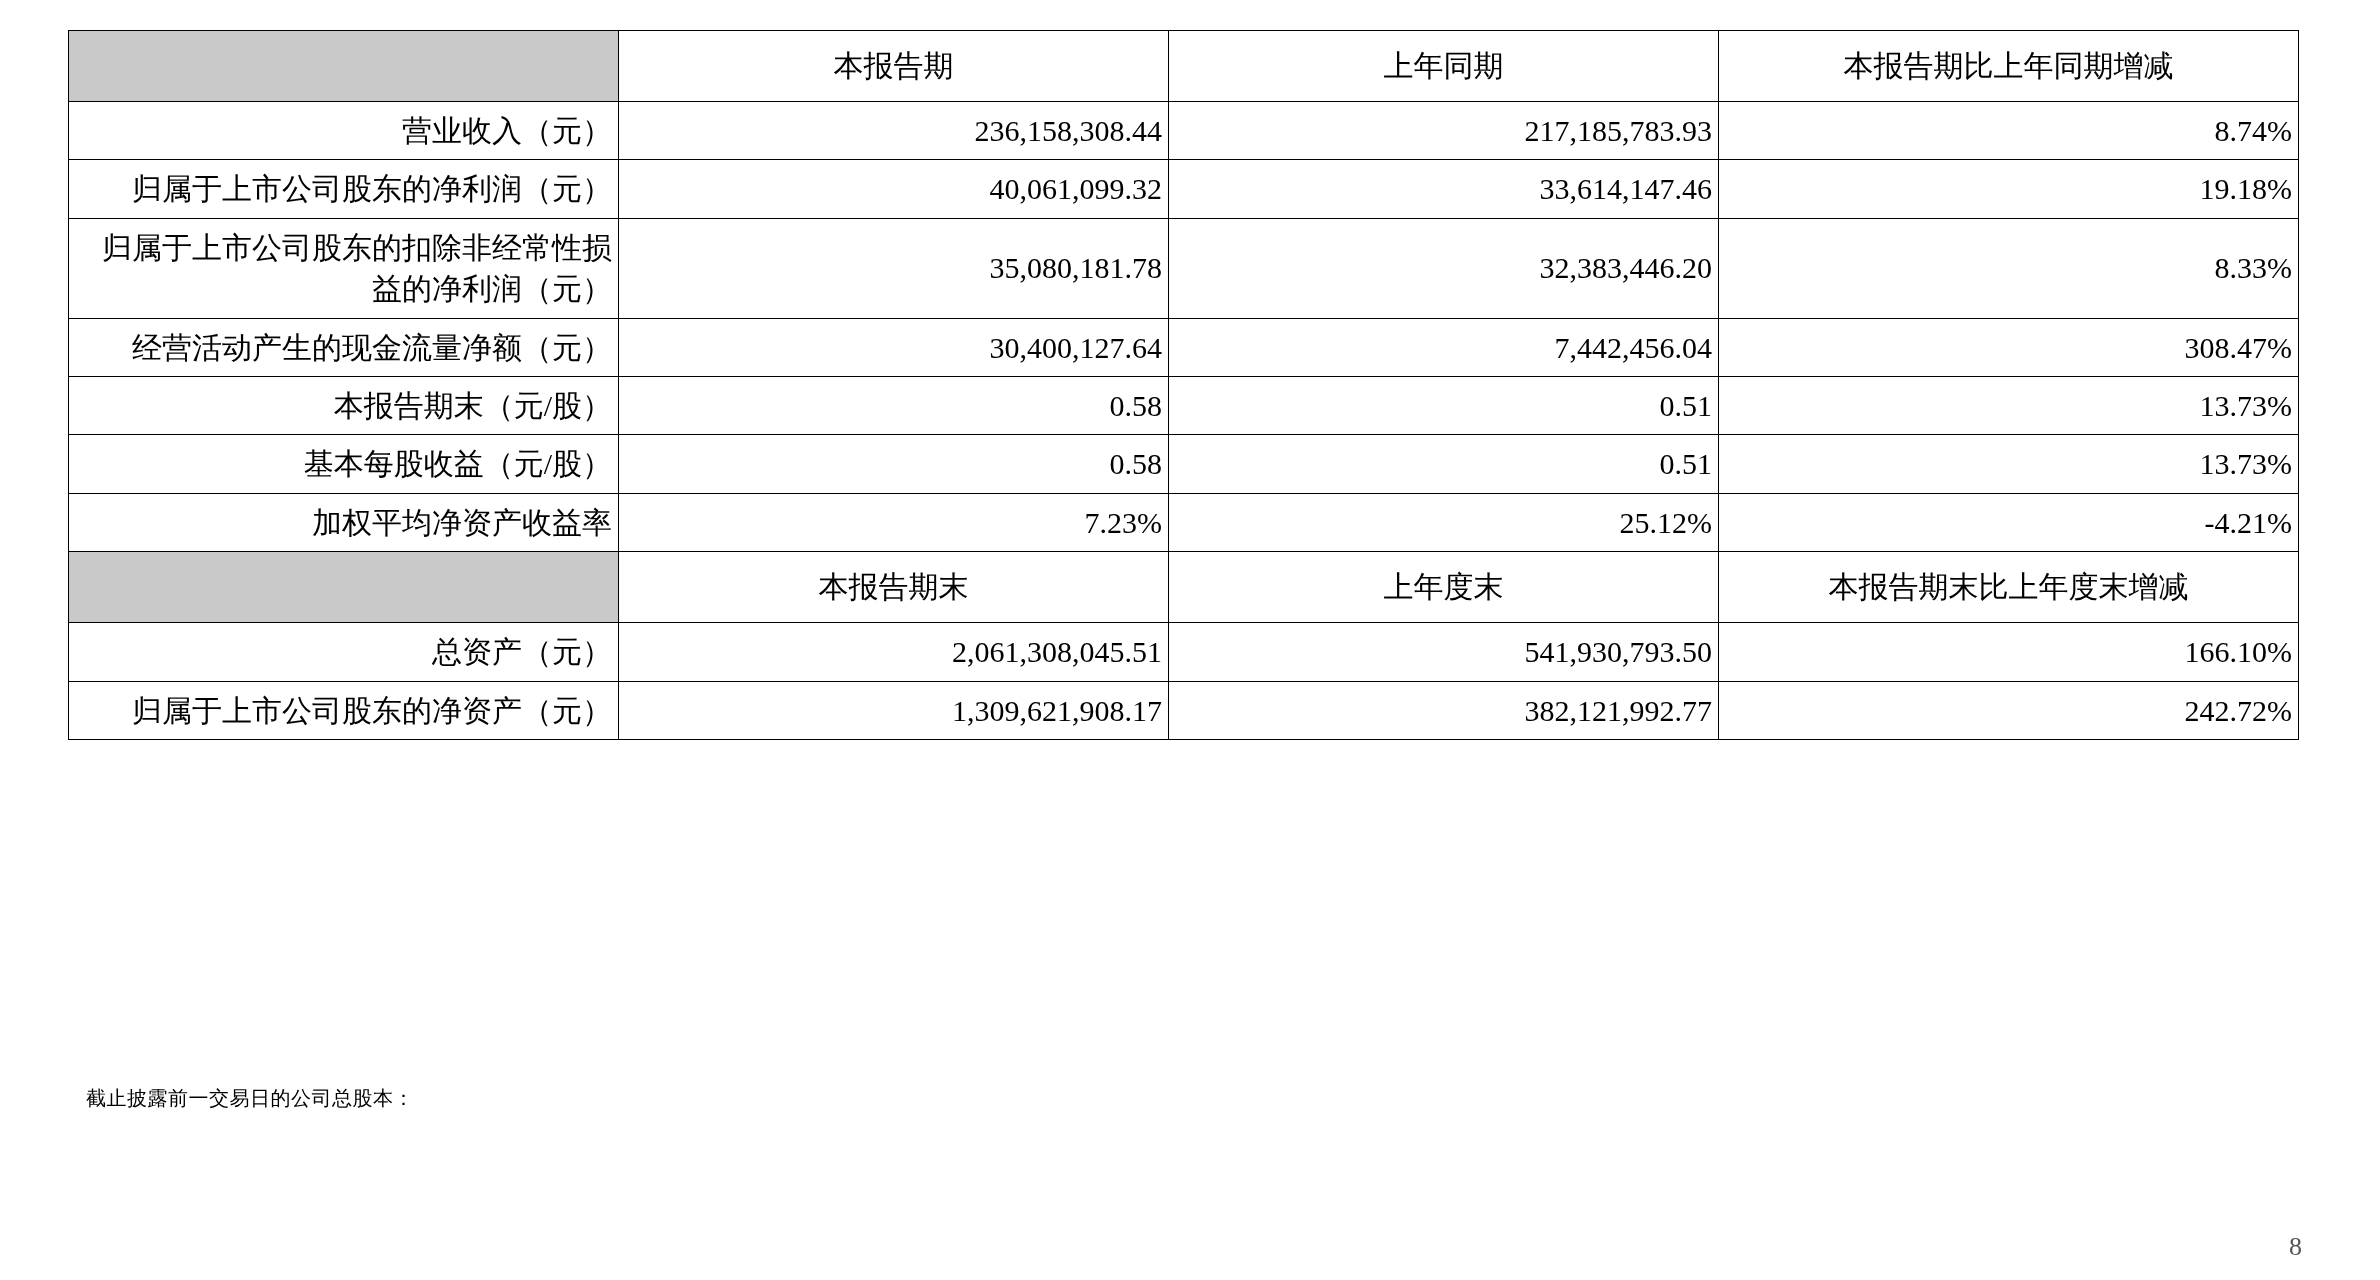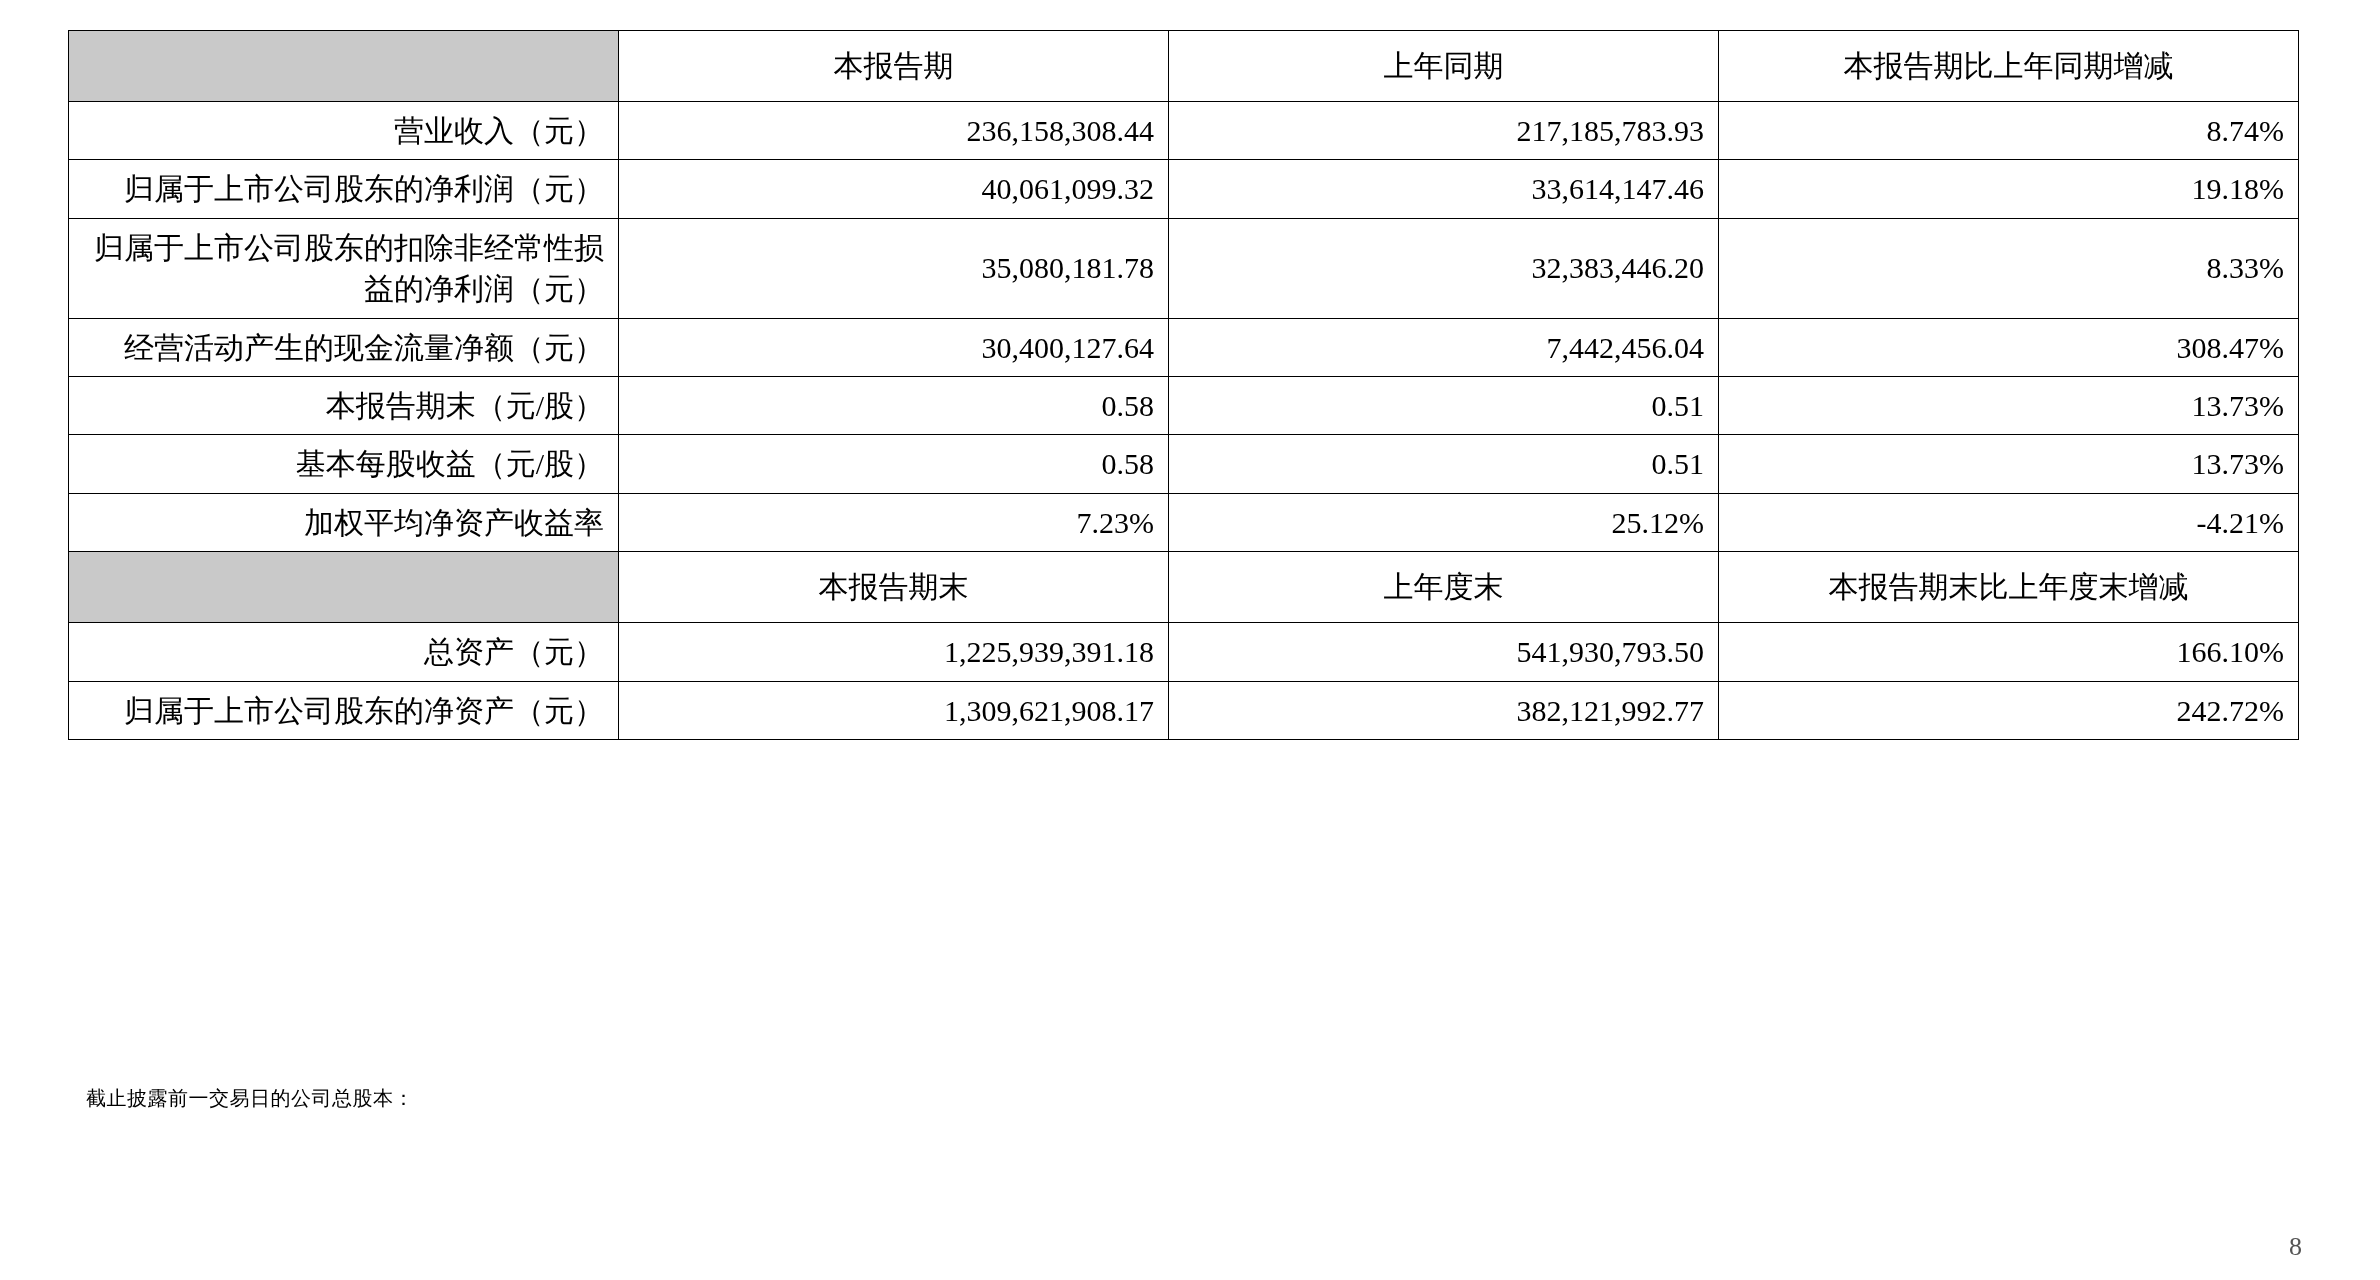--- a/index.html
+++ b/index.html
@@ -28,21 +28,21 @@
     top: 30px;
     width: 2230px;
   }
   table.fin {
     border-collapse: collapse;
     width: 2230px;
     table-layout: fixed;
   }
   table.fin td {
     border: 1px solid #000000;
-    padding: 8px 14px;
+    padding: 8px 6px;
     font-size: 30px;
     line-height: 1.38;
     vertical-align: middle;
     background: #ffffff;
   }
   col.c0 { width: 550px; }
   col.c1 { width: 550px; }
   col.c2 { width: 550px; }
   col.c3 { width: 580px; }
 
@@ -152,21 +152,21 @@
 
         <tr>
           <td class="head blank"></td>
           <td class="head">本报告期末</td>
           <td class="head">上年度末</td>
           <td class="head">本报告期末比上年度末增减</td>
         </tr>
 
         <tr>
           <td class="rowlabel">总资产（元）</td>
-          <td class="num">1,225,939,391.18</td>
+          <td class="num">2,061,308,045.51</td>
           <td class="num">541,930,793.50</td>
           <td class="num">166.10%</td>
         </tr>
 
         <tr>
           <td class="rowlabel">归属于上市公司股东的净资产（元）</td>
           <td class="num">1,309,621,908.17</td>
           <td class="num">382,121,992.77</td>
           <td class="num">242.72%</td>
         </tr>

